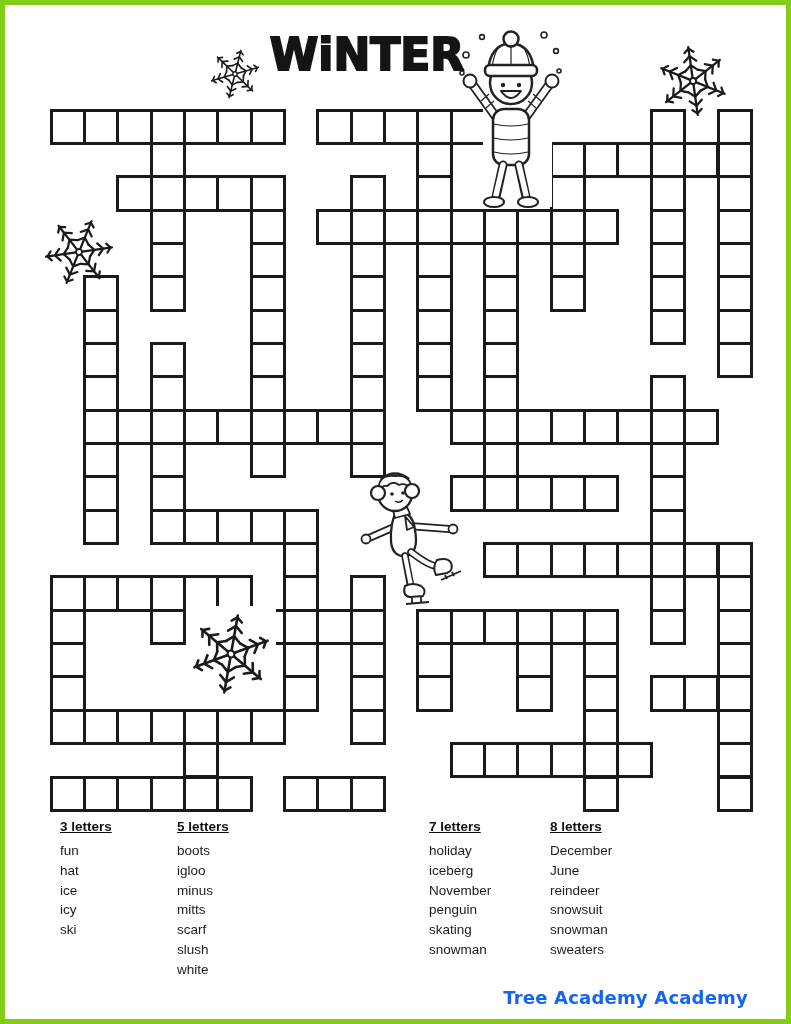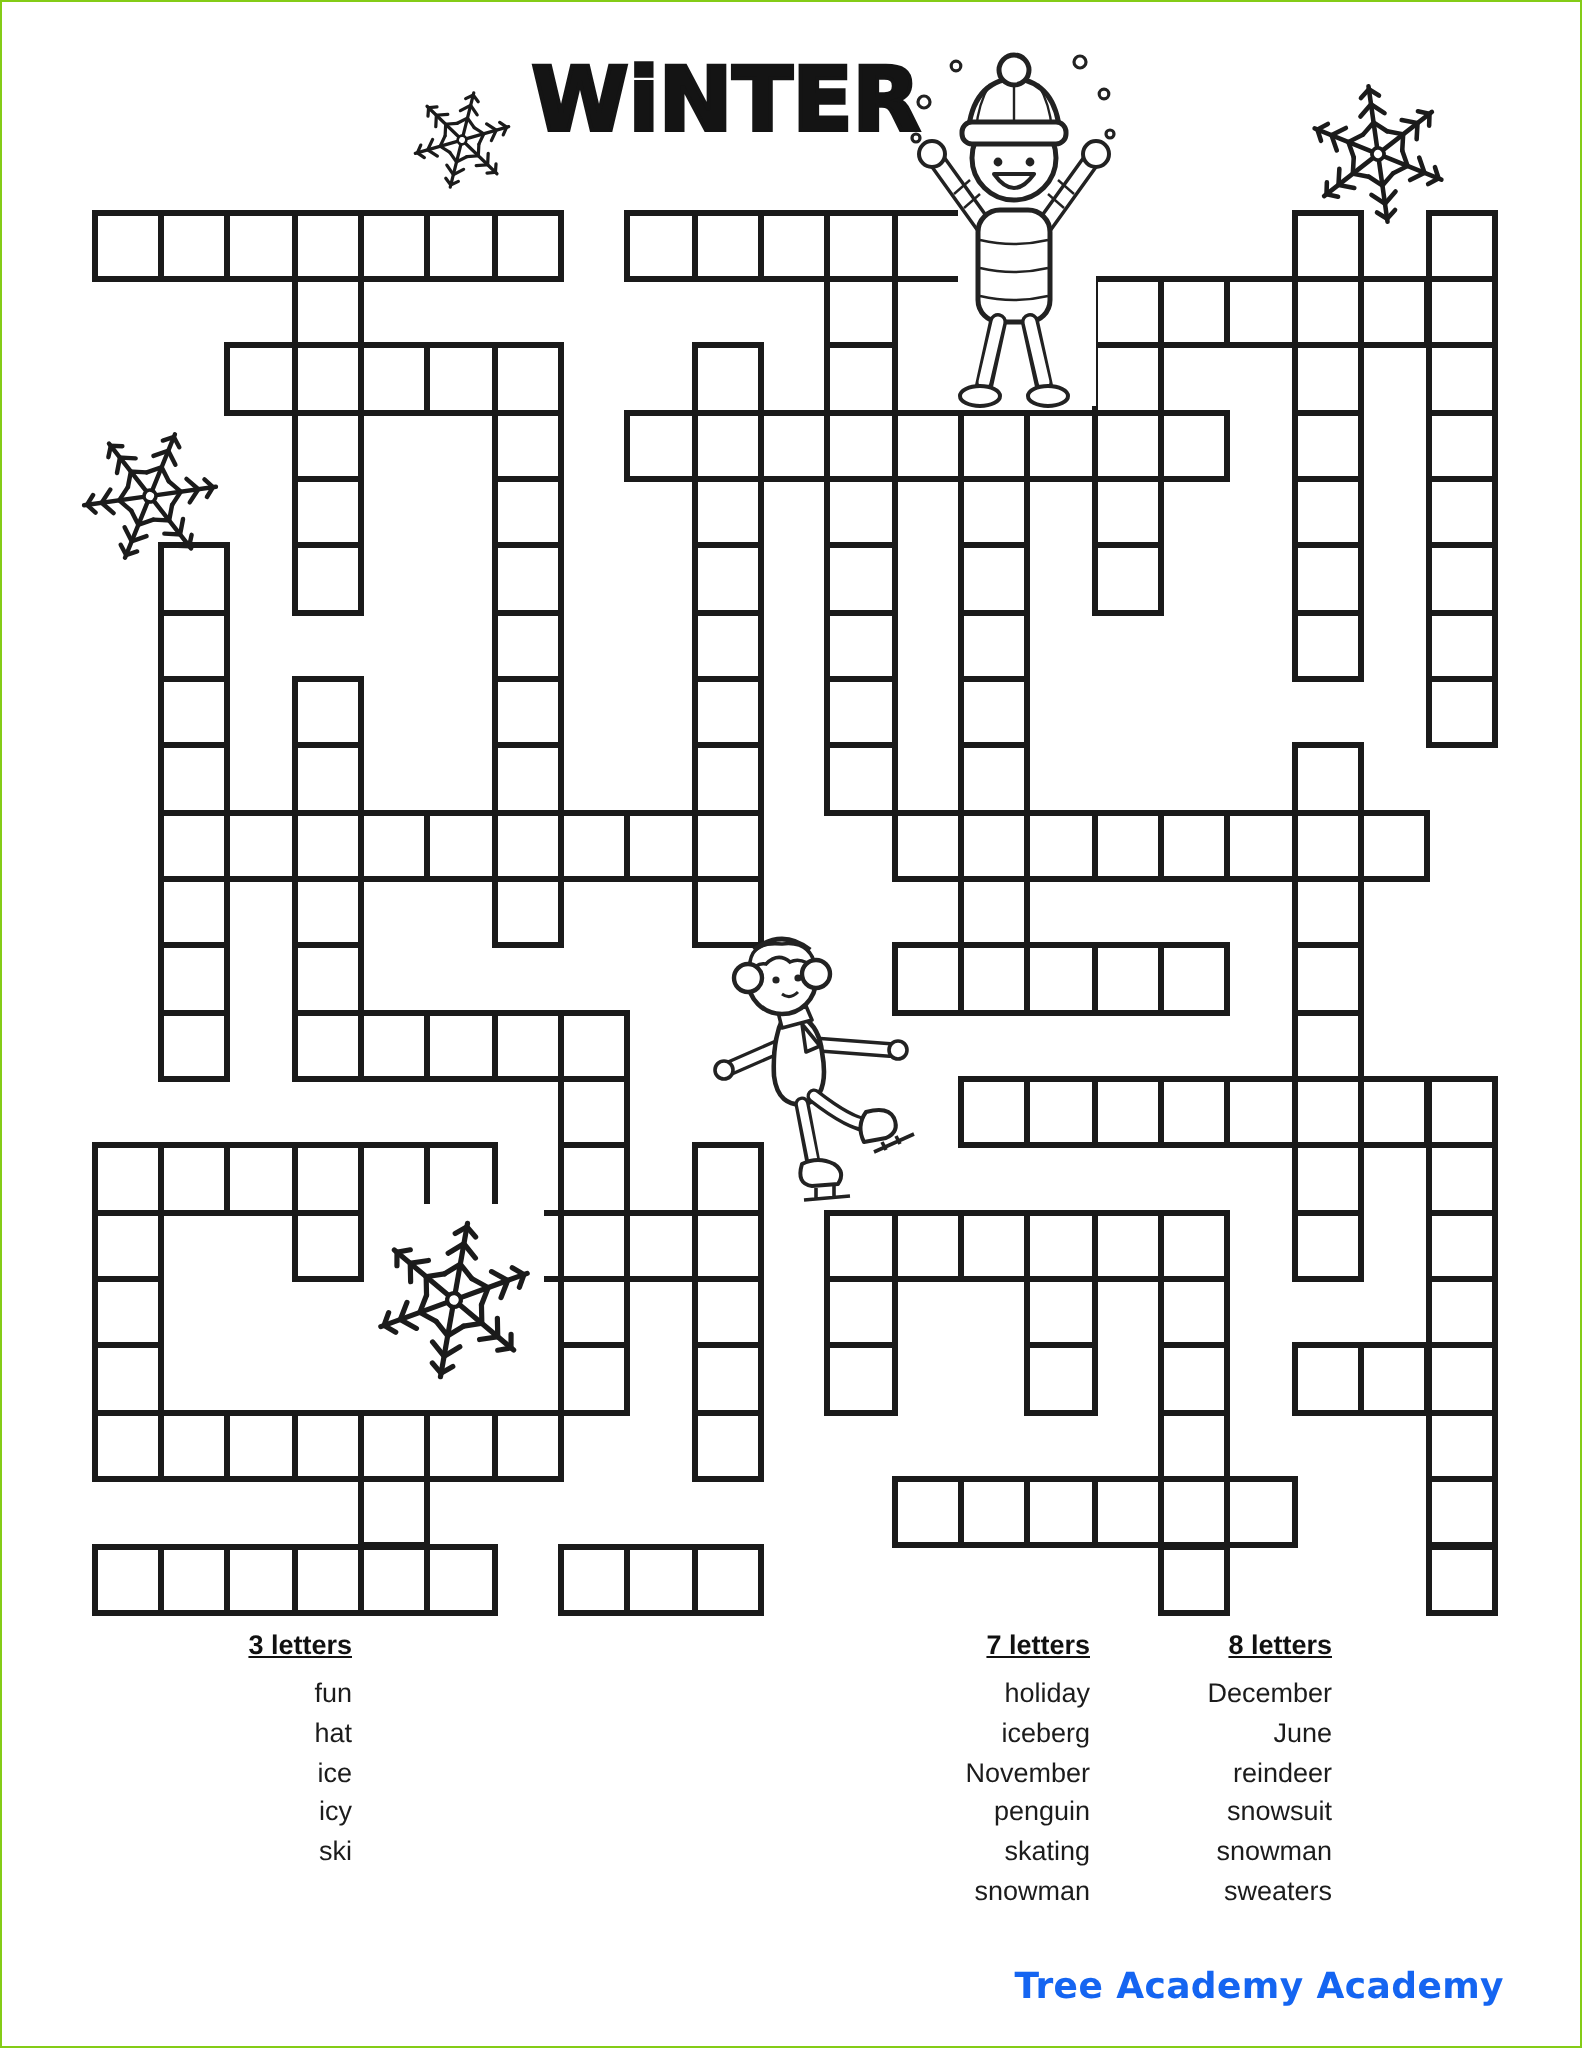--- a/index.html
+++ b/index.html
@@ -1,27 +1,27 @@
 <!DOCTYPE html>
 <html><head>
 <meta charset="utf-8">
 <style>
   html,body{margin:0;padding:0;background:#fff;}
   #sheet{position:relative;width:791px;height:1024px;background:#fff;overflow:hidden;
-         border:1px solid #84cc16;box-sizing:border-box;
+         border:5px solid #84cc16;box-sizing:border-box;
          font-family:"Liberation Sans",sans-serif;}
   #page-title{position:absolute;left:252px;top:24px;width:220px;margin:0;text-align:center;
         font-family:"DejaVu Sans",sans-serif;font-weight:bold;font-size:44px;color:#141414;
         letter-spacing:0px;-webkit-text-stroke:2px #141414;z-index:6;}
   .cell{position:absolute;width:36.35px;height:36.35px;box-sizing:border-box;
         border:3px solid #1a1a1a;background:#fff;z-index:1;}
   .illo{position:absolute;z-index:5;}
   .flake-bg{background:#fff;}
   #lists{position:absolute;left:0;top:0;width:791px;height:1024px;z-index:2;}
-  .wl{position:absolute;top:814px;width:120px;text-align:right;}
+  .wl{position:absolute;top:814px;width:120px;}
   .wl-h{font-size:13.5px;font-weight:bold;text-decoration:underline;color:#111;margin-bottom:7px;}
   .wl-w{font-size:13.5px;color:#1c1c1c;line-height:19.8px;}
   #brand{position:absolute;right:38px;top:982px;font-size:18px;font-weight:bold;
          letter-spacing:0.2px;z-index:6;font-family:"DejaVu Sans",sans-serif;}
 </style>
 </head>
 <body>
 
 <div id="sheet">
 
@@ -357,20 +357,30 @@
 
   <div id="lists">
       <div class="wl" style="left: 55px;">
         <div class="wl-h">3 letters</div>
         <div class="wl-w">fun</div>
         <div class="wl-w">hat</div>
         <div class="wl-w">ice</div>
         <div class="wl-w">icy</div>
         <div class="wl-w">ski</div>
       </div>
+      <div class="wl" style="left: 172px;">
+        <div class="wl-h">5 letters</div>
+        <div class="wl-w">boots</div>
+        <div class="wl-w">igloo</div>
+        <div class="wl-w">minus</div>
+        <div class="wl-w">mitts</div>
+        <div class="wl-w">scarf</div>
+        <div class="wl-w">slush</div>
+        <div class="wl-w">white</div>
+      </div>
       <div class="wl" style="left: 400px; margin-left: 24px;">
         <div class="wl-h">7 letters</div>
         <div class="wl-w">holiday</div>
         <div class="wl-w">iceberg</div>
         <div class="wl-w">November</div>
         <div class="wl-w">penguin</div>
         <div class="wl-w">skating</div>
         <div class="wl-w">snowman</div>
       </div>
       <div class="wl" style="left: 545px;">

